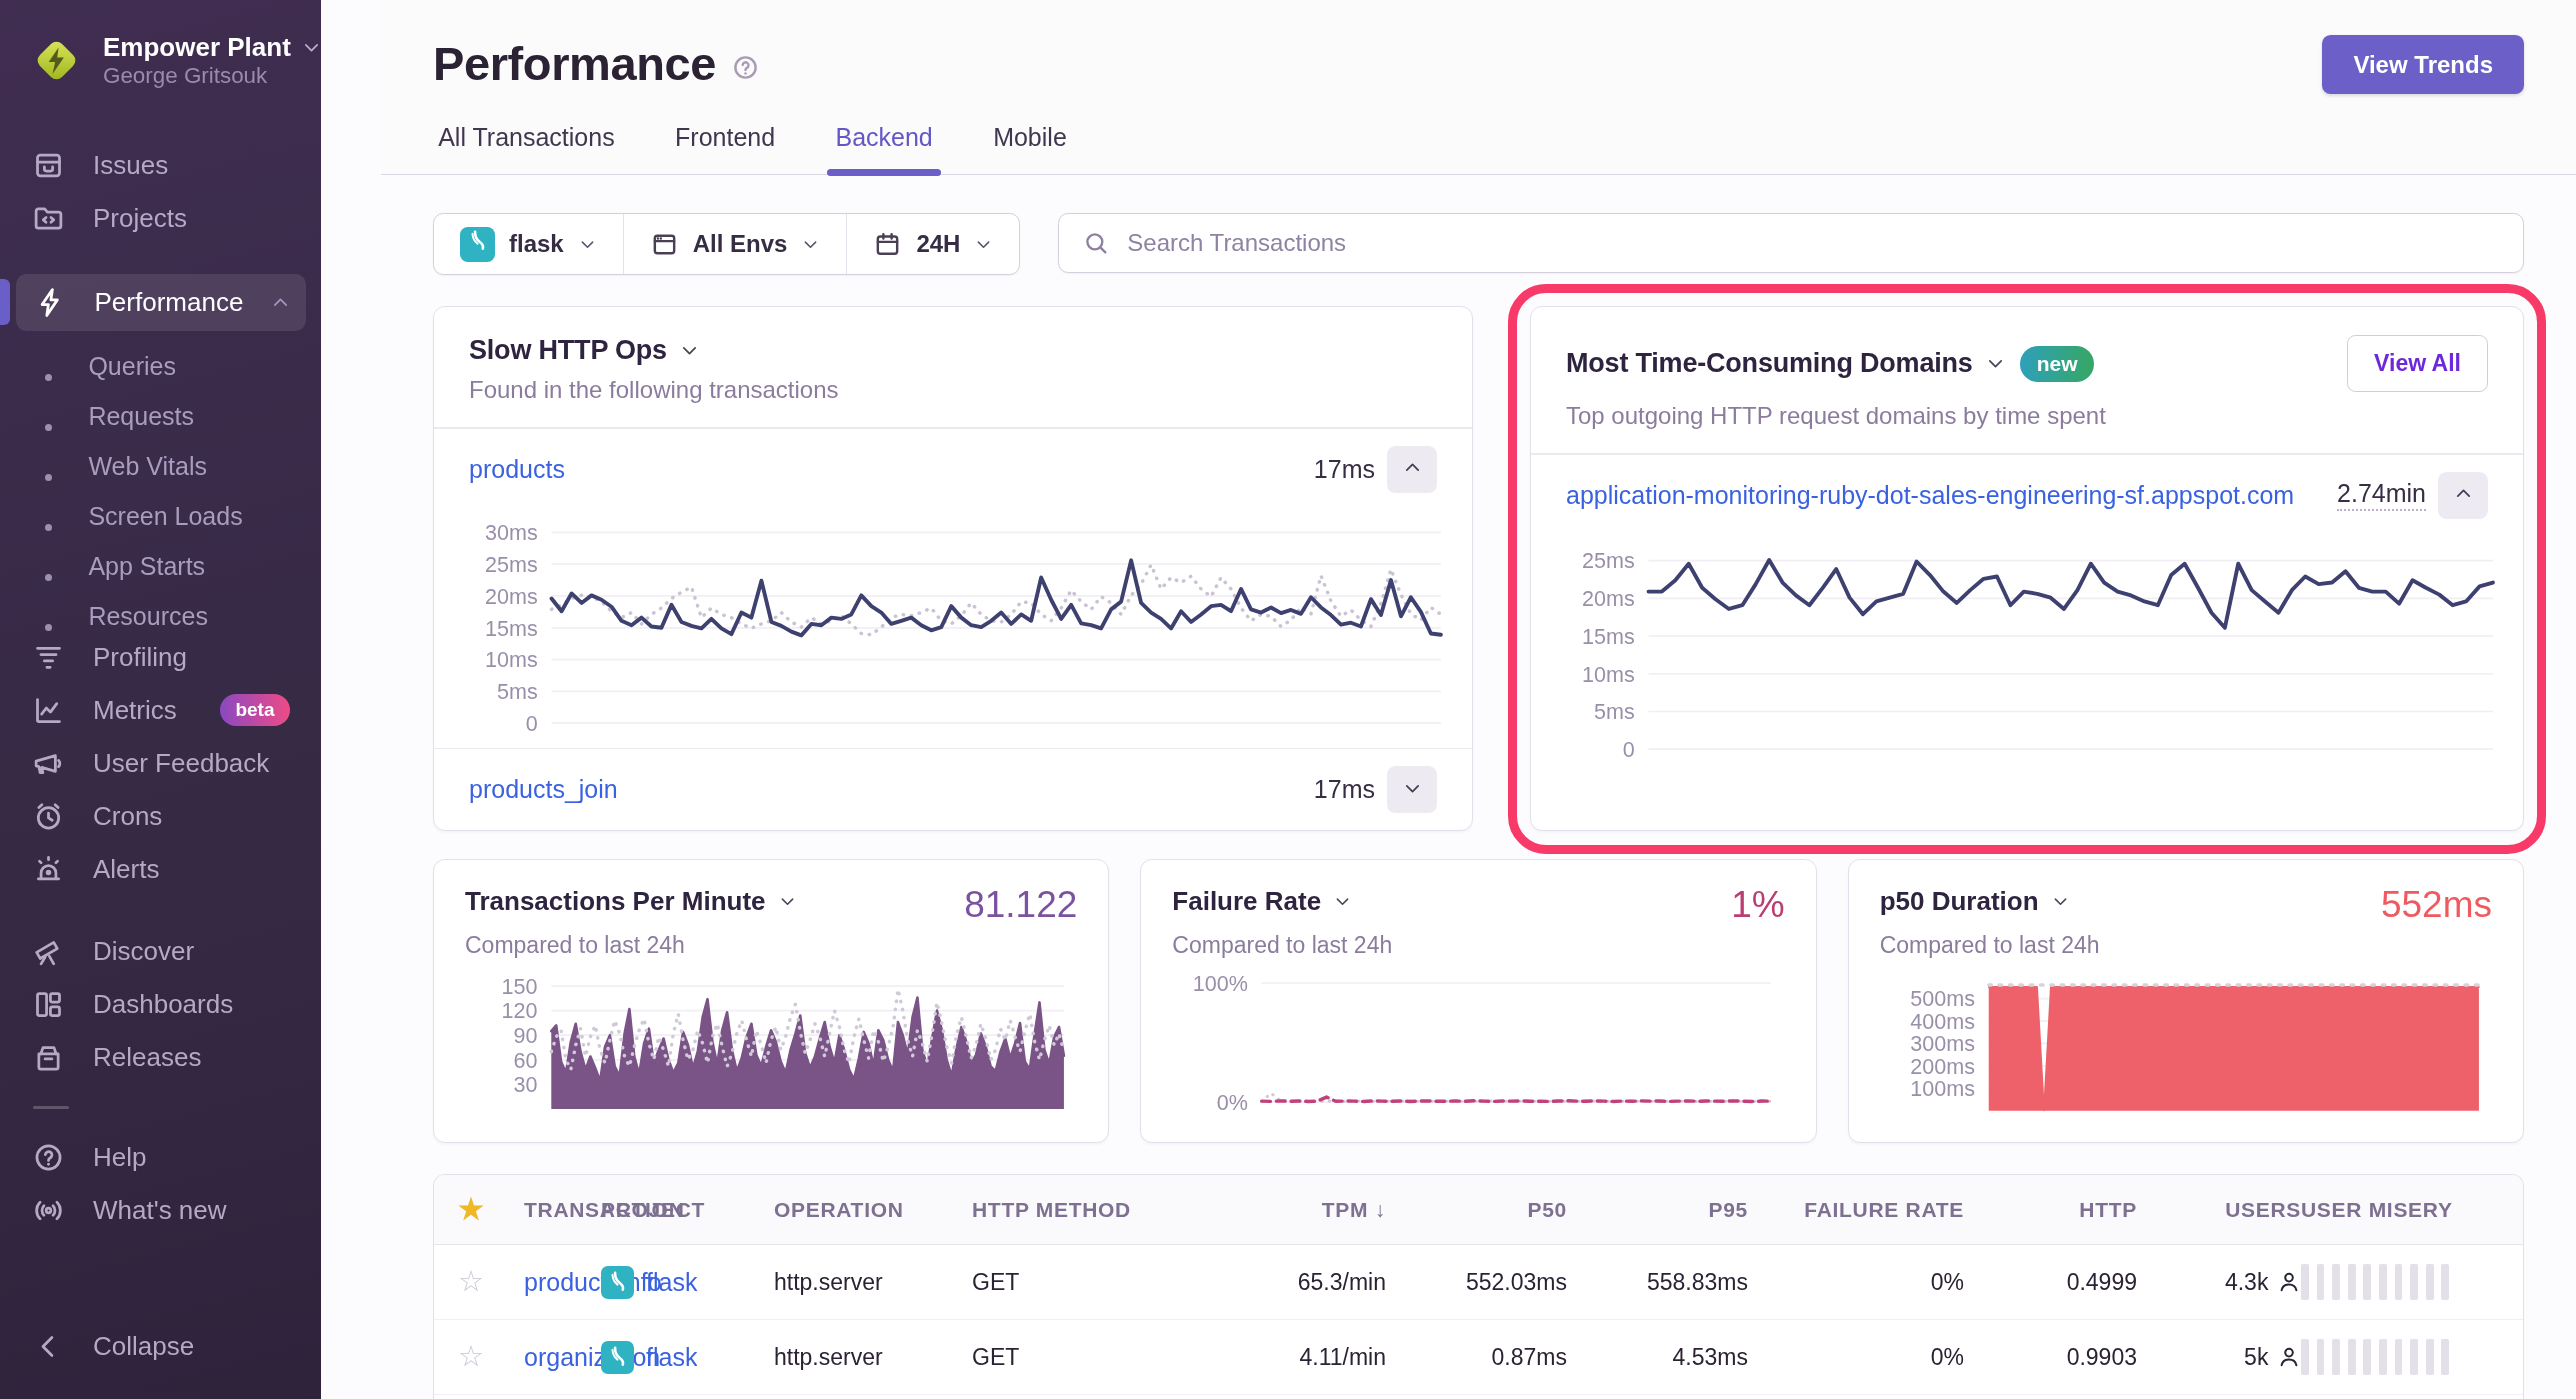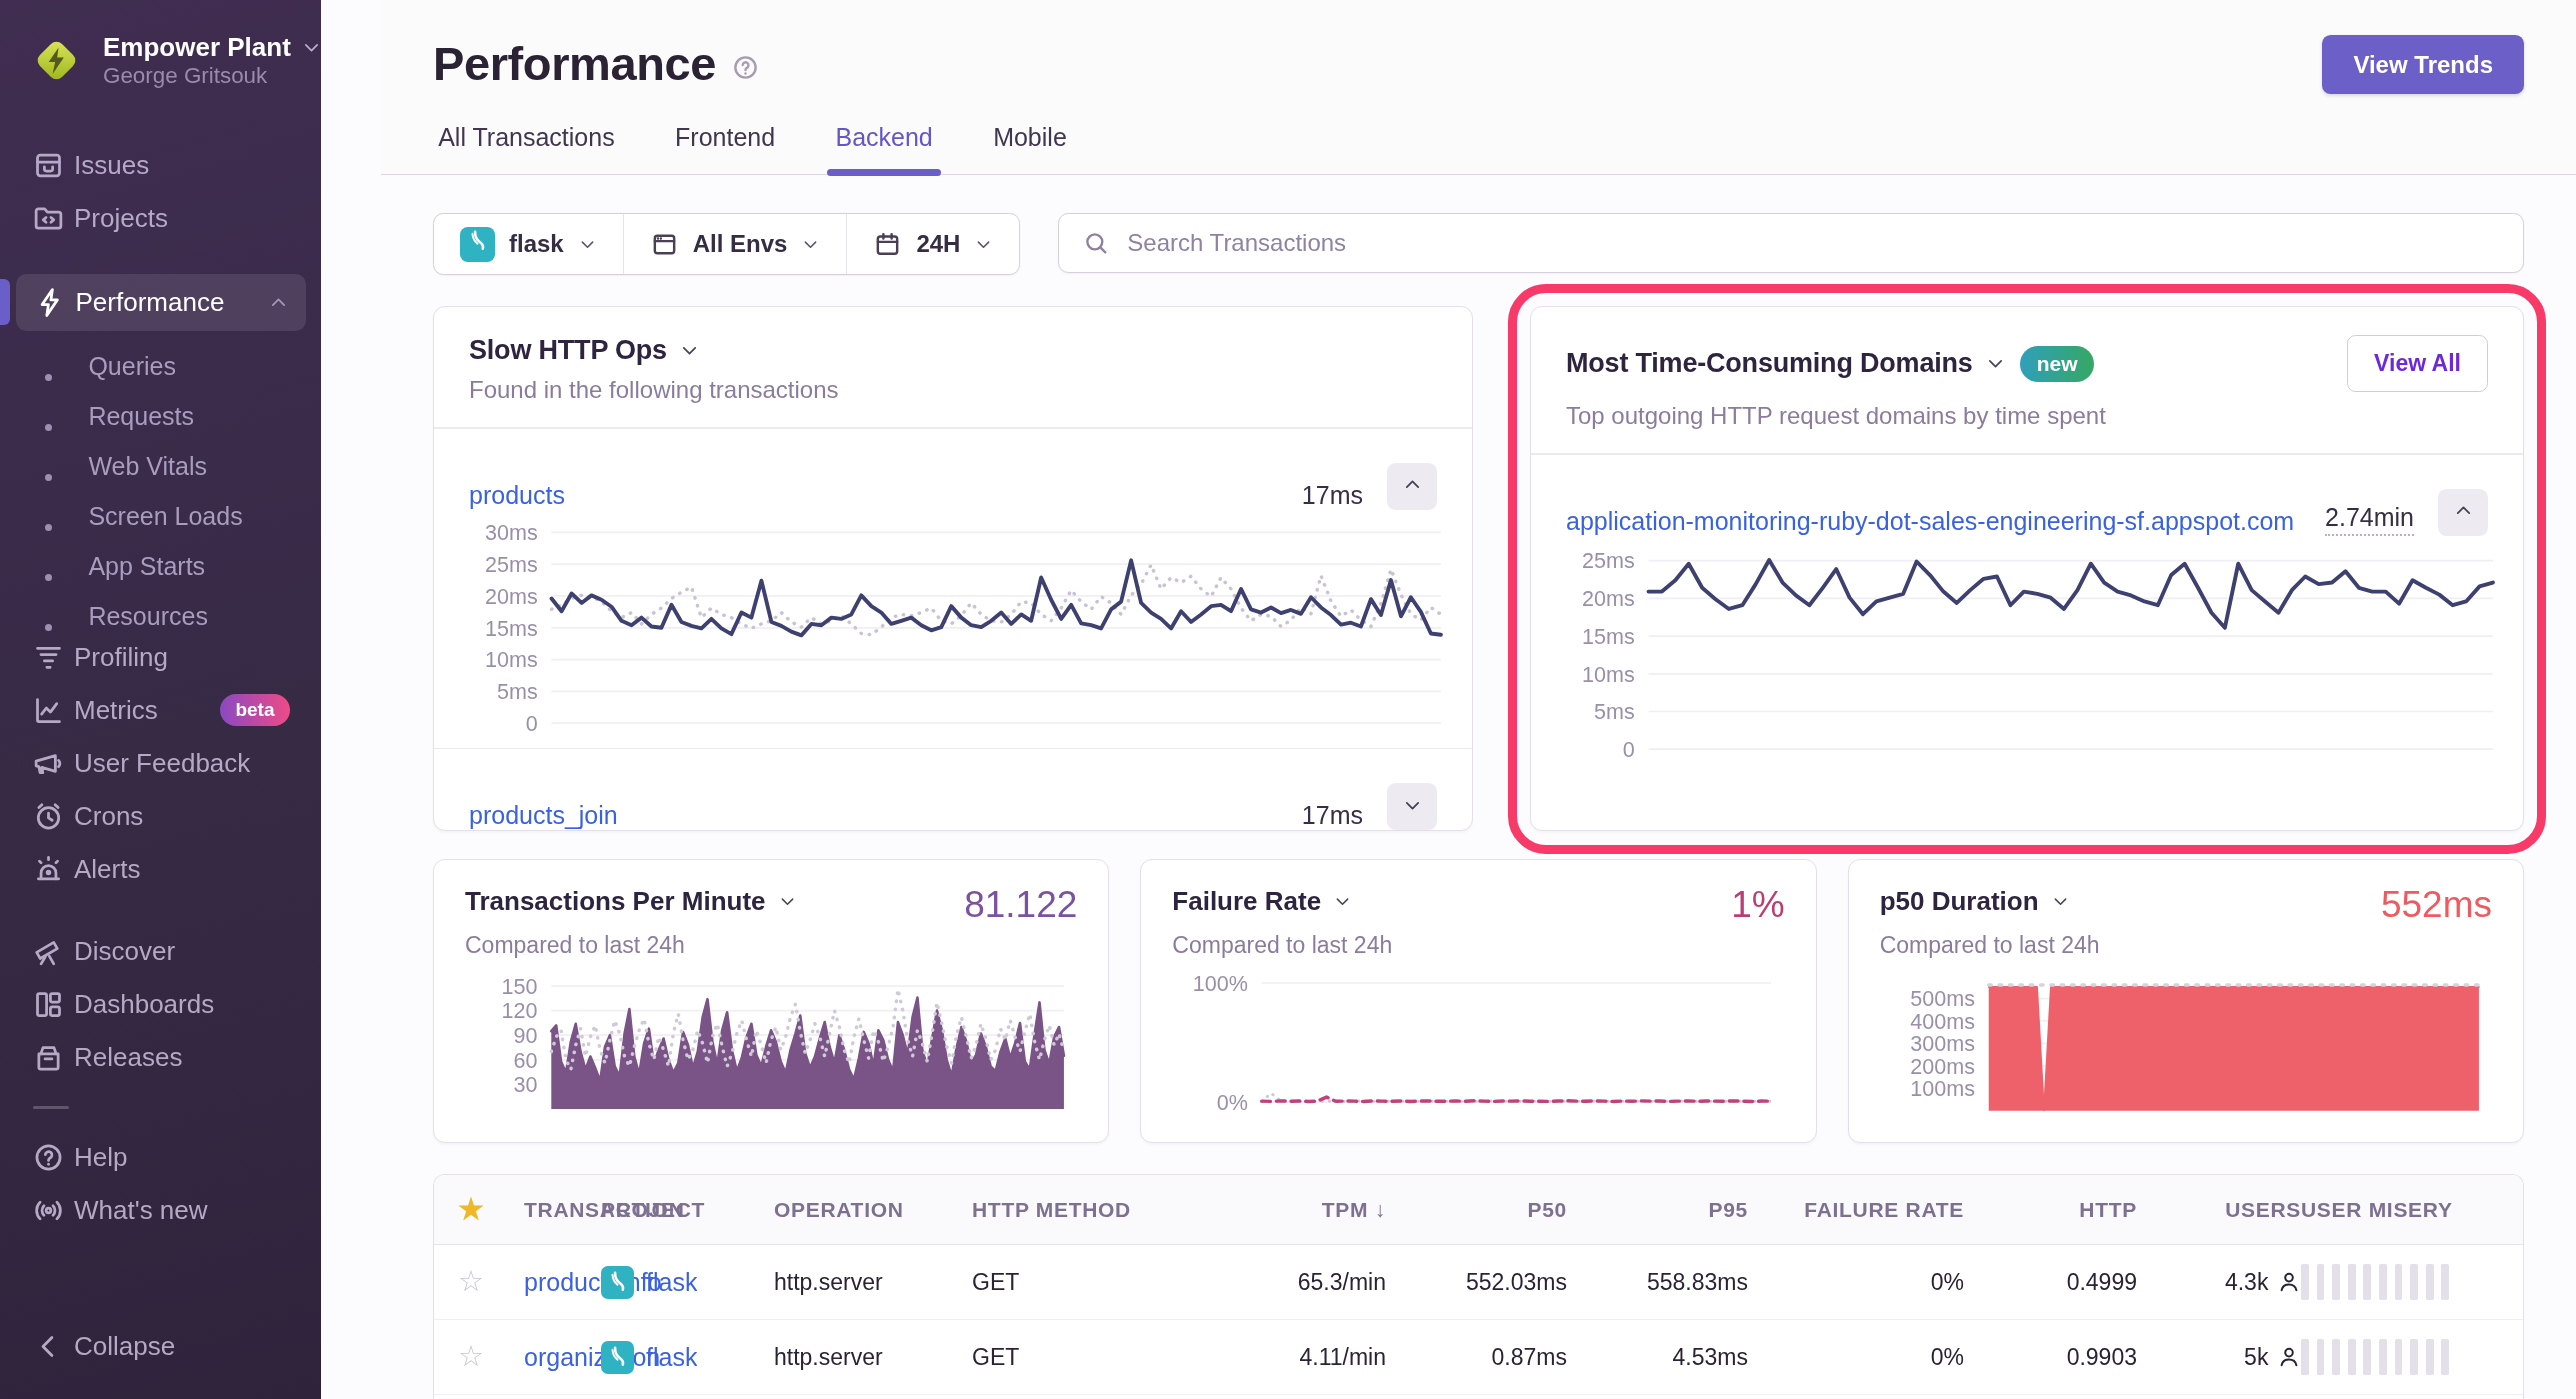--- a/index.html
+++ b/index.html
@@ -15,21 +15,21 @@
     display:flex;flex-direction:column;padding:33px 0 26px;z-index:5;
   }
   .org{display:flex;align-items:center;gap:19px;padding:0 29px;margin-bottom:50px;cursor:pointer;}
   .org-logo{width:55px;height:55px;flex:0 0 auto;}
   .org-logo svg{width:55px;height:55px;}
   .org-meta{line-height:1.15;min-width:0;}
   .org-name{color:#fff;font-size:26px;font-weight:700;display:flex;align-items:center;gap:10.4px;white-space:nowrap;}
   .org-name .chev{color:#b9aec9;display:inline-flex;}
   .org-user{color:#9a8bad;font-size:22.4px;margin-top:5.2px;}
   .nav{display:flex;flex-direction:column;min-height:0;flex:1;}
-  .nav-item{height:53px;display:flex;align-items:center;gap:8px;padding:0 31px;color:#b5a9c6;font-size:26px;cursor:pointer;position:relative;}
+  .nav-item{height:53px;display:flex;align-items:center;gap:27px;padding:0 31px;color:#b5a9c6;font-size:26px;cursor:pointer;position:relative;}
   .nav-item .ic{width:35px;height:35px;display:inline-flex;align-items:center;justify-content:center;flex:0 0 auto;color:#aria;}
   .nav-item .ic svg{width:33px;height:33px;}
   .nav-item .lbl{white-space:nowrap;}
   .nav-item.active{margin:0 15.5px;padding:0 17px;height:57px;background:rgba(255,255,255,.10);border-radius:10.4px;color:#fff;font-weight:500;}
   .nav-item.active .edge{position:absolute;left:-15.5px;top:5.2px;bottom:5.2px;width:9.5px;background:#6a5ec8;border-radius:0 6px 6px 0;}
   .nav-item.active .chev-state{margin-left:auto;color:#a396bb;display:inline-flex;}
   .nav-sub{height:50px;display:flex;align-items:flex-end;gap:22.4px;padding:0 31px;color:#a99cbd;font-size:25px;cursor:pointer;}
   .nav-sub .dot{width:35px;display:inline-flex;justify-content:center;}
   .nav-sub .dot i{width:7px;height:7px;border-radius:50%;background:#9d8fb0;}
   .nav-gap{height:29px;}
@@ -71,21 +71,21 @@
   
   .widgets{display:grid;grid-template-columns:1040px 1fr;gap:57px;margin-bottom:28px;}
   .card{background:#fff;border:1.7px solid #e4dfe9;border-radius:12px;box-shadow:0 1.7px 2.6px rgba(43,34,51,.03);display:flex;flex-direction:column;box-sizing:border-box;}
   .card-head{padding:28px 35px 22.4px;}
   .card-title-row{display:flex;align-items:center;gap:14px;}
   .card-title{font-size:27px;font-weight:800;color:#2e2440;letter-spacing:-0.2px;cursor:pointer;display:flex;align-items:center;gap:12px;}
   .card-title .chev{display:inline-flex;color:#4d4358;}
   .card-title .chev svg{width:21px;height:21px;}
   .card-sub{font-size:24px;color:#8b7c9d;margin-top:10.4px;}
   .hr{height:1.7px;background:#eceaf0;}
-  .t-row{height:81px;display:flex;align-items:flex-end;padding:0 35px;gap:24px;}
+  .t-row{height:81px;display:flex;align-items:center;padding:0 35px;gap:12px;}
   .t-link{color:#3a62e0;font-size:25px;text-decoration:none;cursor:pointer;flex:1;min-width:0;overflow:hidden;text-overflow:ellipsis;white-space:nowrap;}
   .t-val{font-size:25px;color:#372d44;}
   .t-val.dotted{border-bottom:2.6px dotted #baaecb;padding-bottom:1.7px;cursor:pointer;}
   .chev-btn{width:50px;height:47px;border-radius:8.6px;background:#edebf1;border:none;display:inline-flex;align-items:center;justify-content:center;cursor:pointer;color:#473d55;}
   .chev-btn svg{width:21px;height:21px;}
   .w-chart{height:226px;margin:1.7px 17px 10.4px 14px;position:relative;}
   .badge-new{font-size:21px;font-weight:600;color:#fff;padding:6px 17px;border-radius:862px;background:linear-gradient(90deg,#2fa0ba,#36a763);}
   .btn-secondary{margin-left:auto;background:#fff;border:1.7px solid #d2cbd9;border-radius:8.6px;font-size:23px;font-weight:700;color:#6d28d9;padding:14px 26px;cursor:pointer;font-family:inherit;}
   .ring-wrap{position:relative;}
   .ring-wrap::before{content:"";position:absolute;inset:-22.4px;border:9.5px solid #f83a68;border-radius:38px;pointer-events:none;z-index:2;}

